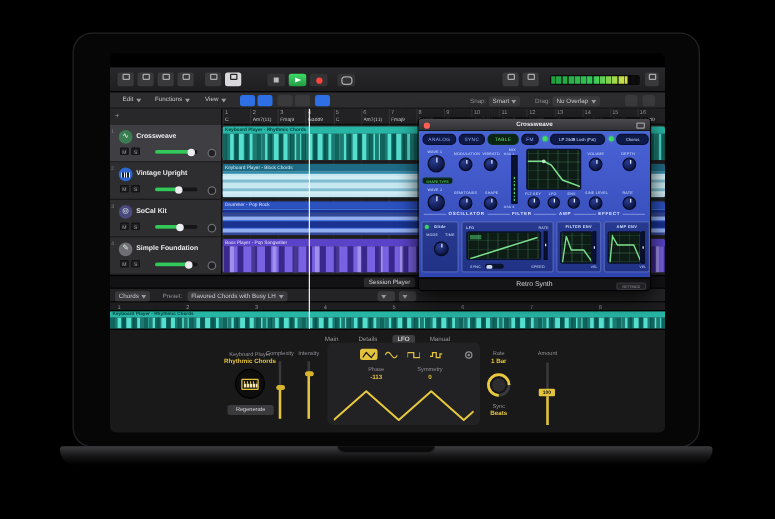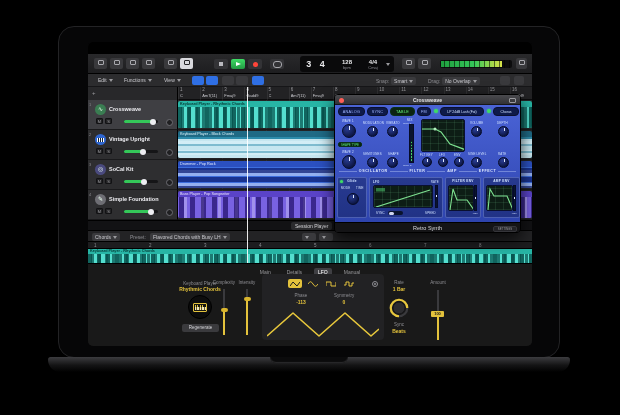--- a/index.html
+++ b/index.html
@@ -211,32 +211,20 @@
       <div class="cb-icon" style="left:38px"><span class="glyph-sq"></span></div>
       <div class="cb-icon" style="left:54px"><span class="glyph-sq"></span></div>
       <div class="cb-icon" style="left:76px"><span class="glyph-sq"></span></div>
       <div class="cb-icon lit" style="left:92px"><span class="glyph-sq"></span></div>
 
       <div class="tp-btn tp-stop" style="left:126px"></div>
       <div class="tp-btn tp-play" style="left:143px"></div>
       <div class="tp-btn tp-rec" style="left:160px"></div>
       <div class="tp-btn tp-cyc" style="left:182px"></div>
 
-      <div class="lcd">
-        <span class="lcd-pos">3 4</span>
-        <span class="lcd-col">
-          <span class="v">128</span>
-          <span class="u">bpm</span>
-        </span>
-        <span class="lcd-col">
-          <span class="v">4/4</span>
-          <span class="u">Cmaj</span>
-        </span>
-        <span class="caret"></span>
-      </div>
 
       <div class="cb-icon" style="left:314px"><span class="glyph-sq"></span></div>
       <div class="cb-icon" style="left:330px"><span class="glyph-sq"></span></div>
       <div class="meter">
           <i></i>
           <u></u>
         </div>
       <div class="cb-icon" style="left:428px;width:11px"><span class="glyph-sq"></span></div>
     </div>
 

